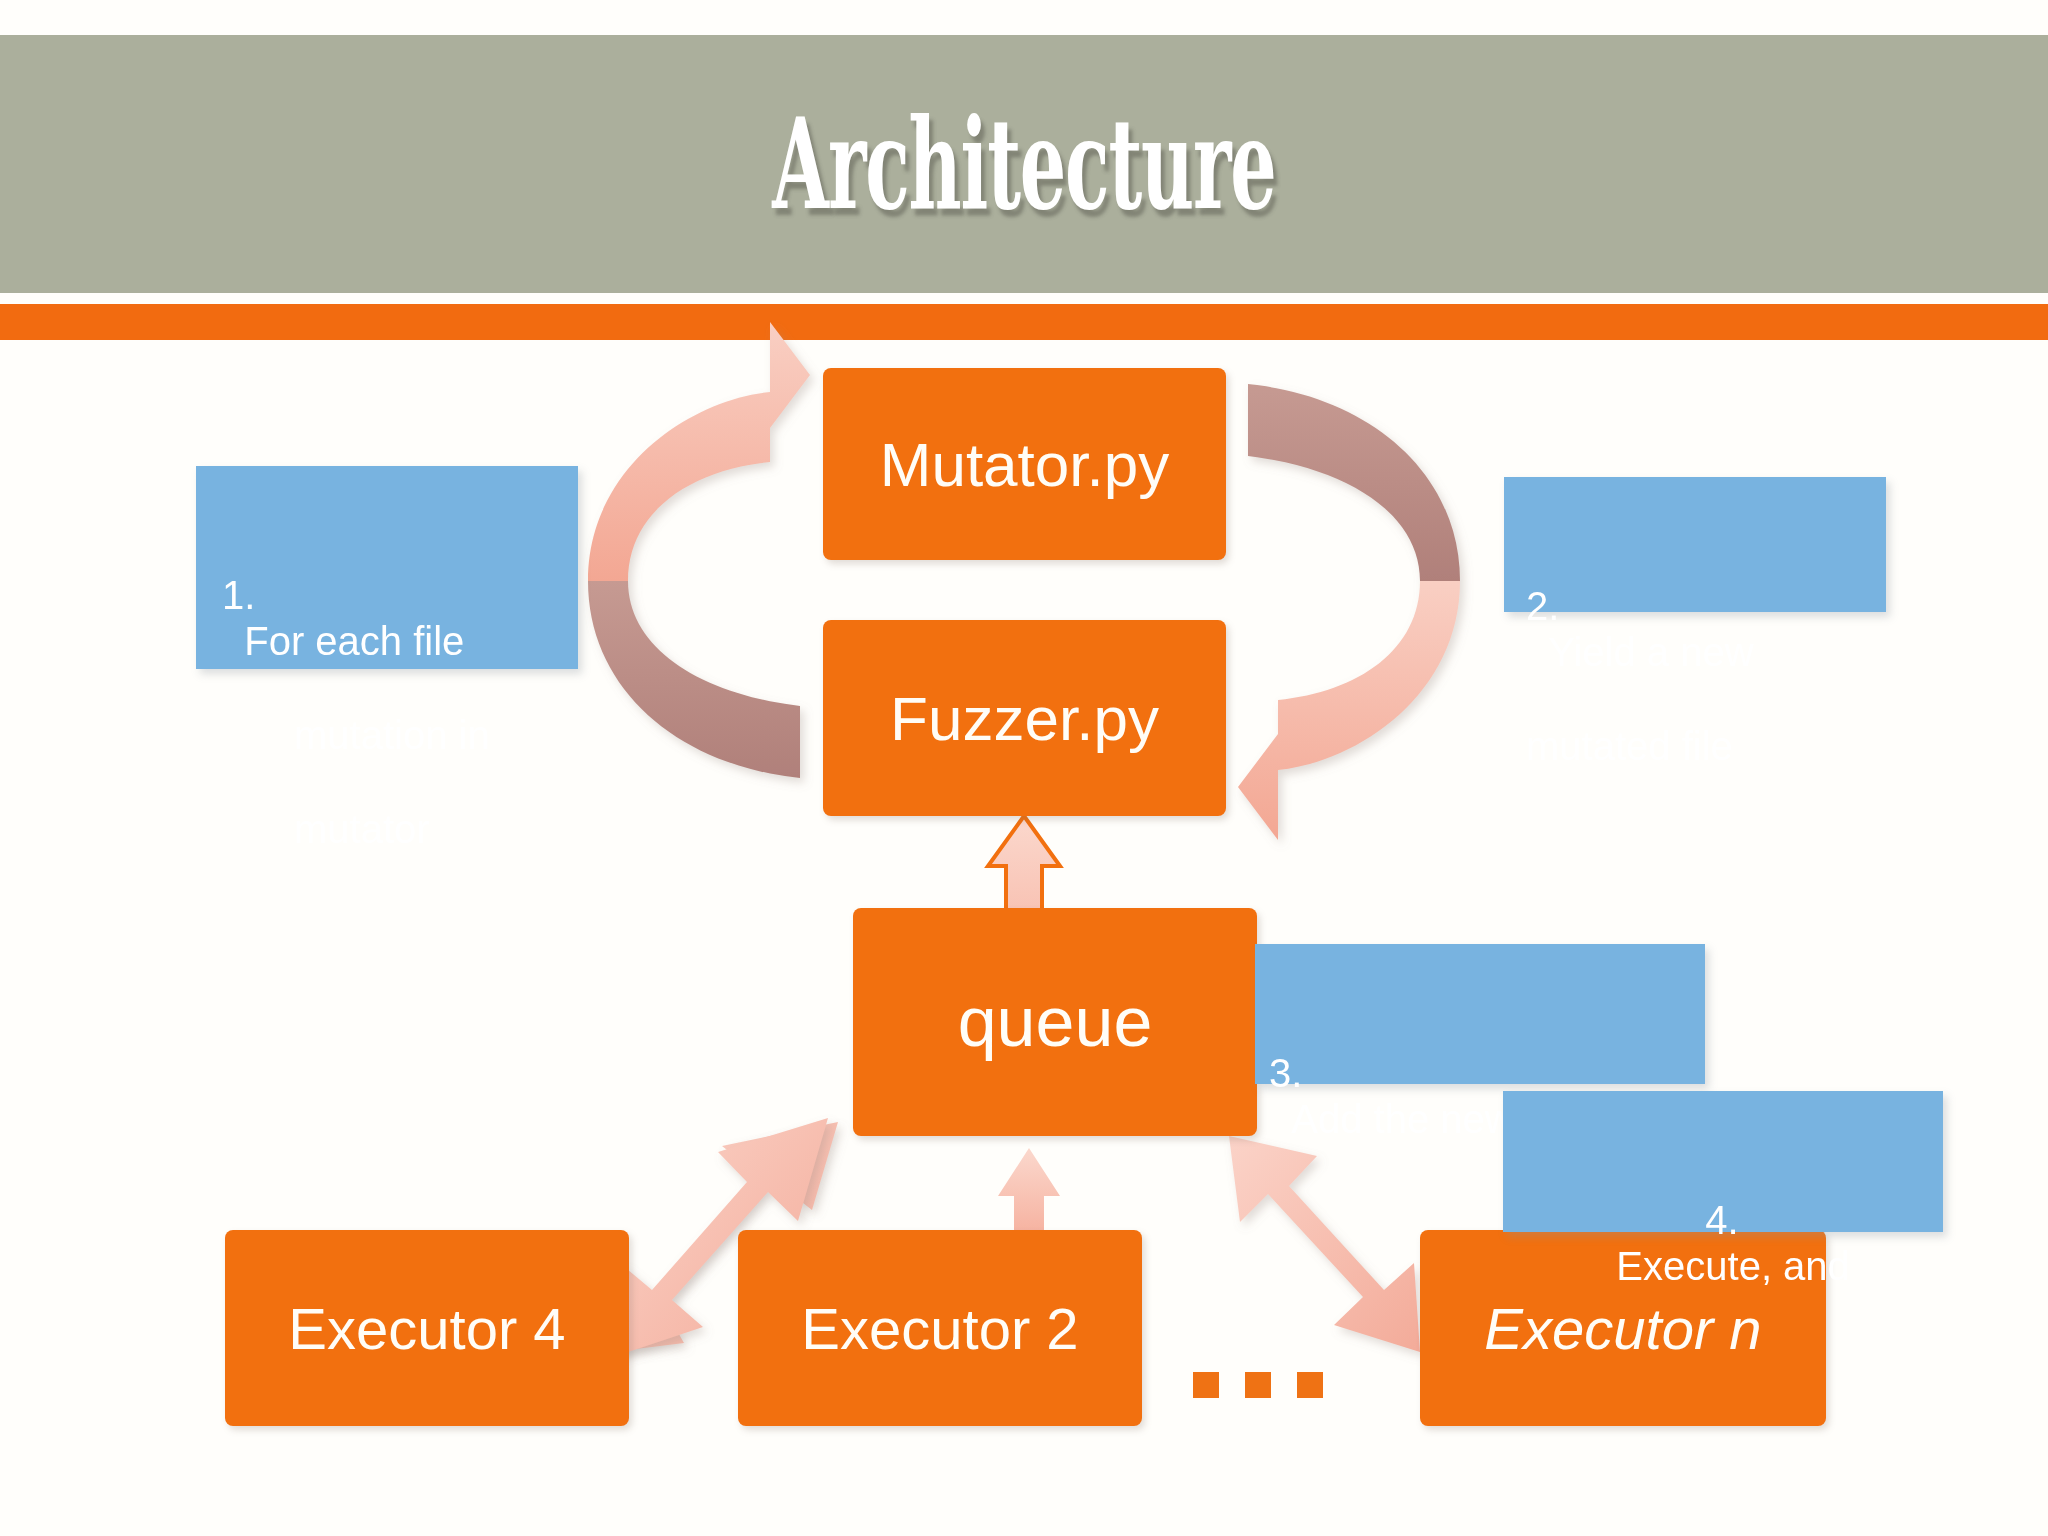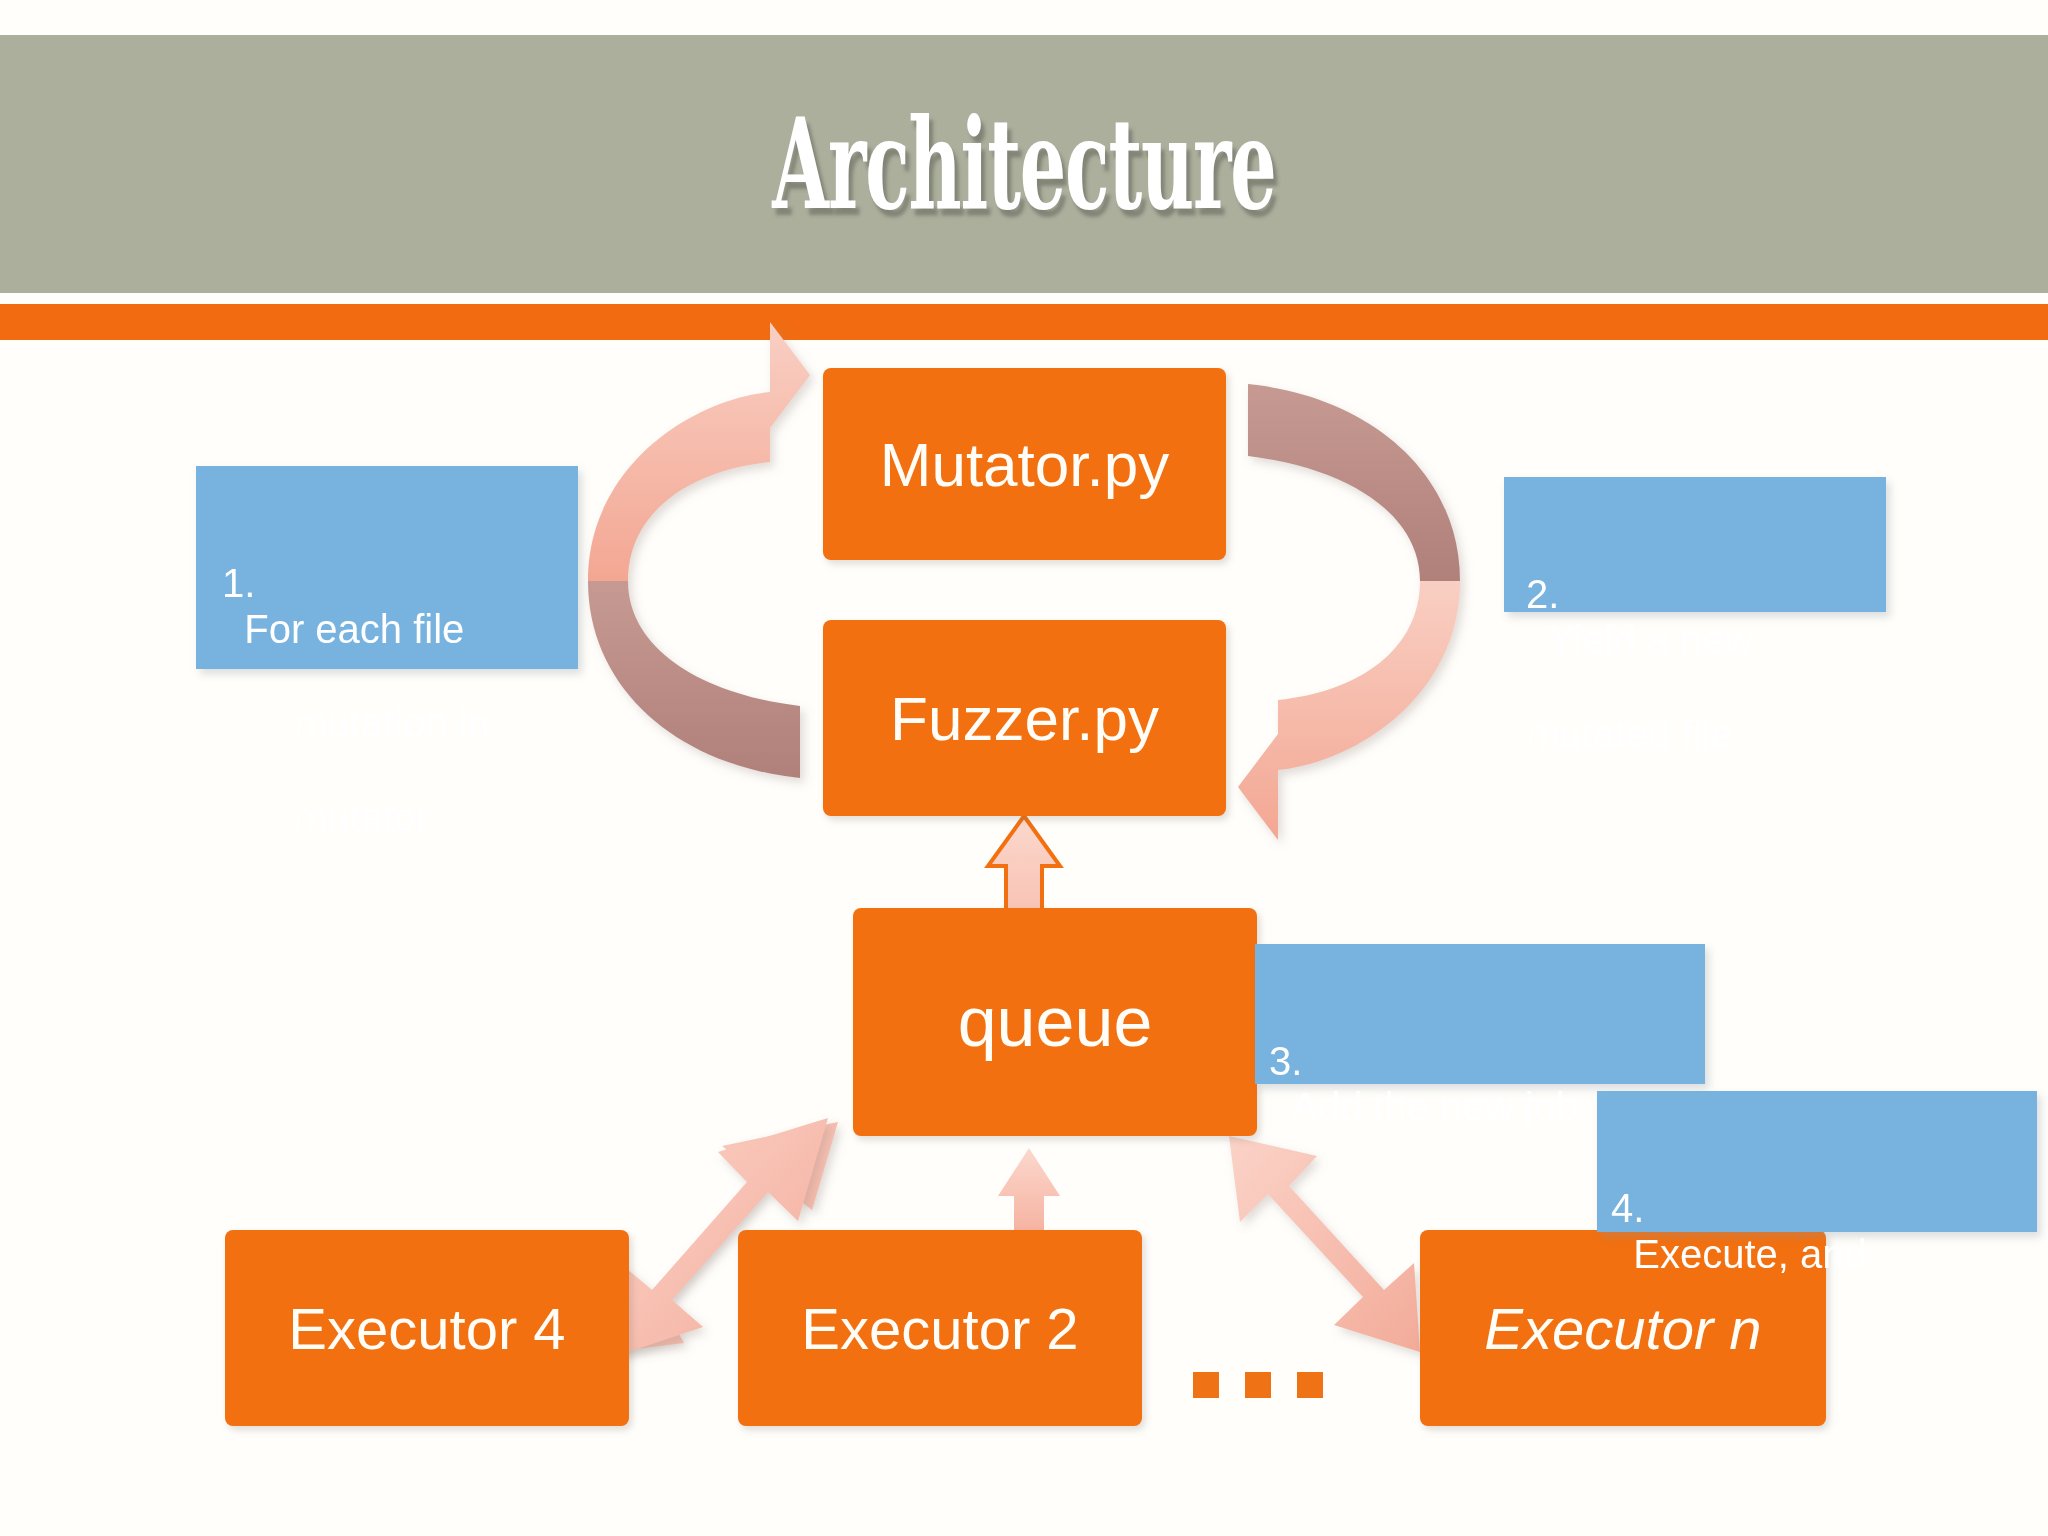--- a/index.html
+++ b/index.html
@@ -112,29 +112,29 @@
   }
 
   
   .callout {
     position: absolute;
     background: #78b3e0;
     color: #ffffff;
     font-family: "Liberation Sans", sans-serif;
     font-size: 40px;
     line-height: 1.17;
-    padding: 0 16px 14px 18px;
+    padding: 12px 16px 14px 18px;
     box-sizing: border-box;
     box-shadow: 4px 5px 8px rgba(140,150,160,0.30);
     white-space: pre-line;
   }
   #callout-1 { left: 196px; top: 466px;  width: 382px; height: 203px; padding-left: 26px;}
   #callout-2 { left: 1504px; top: 477px; width: 382px; height: 135px; padding-left: 22px;}
   #callout-3 { left: 1255px; top: 944px; width: 450px; height: 140px; padding-left: 14px;}
-  #callout-4 { left: 1597px; top: 1091px; width: 440px; height: 141px; padding-left: 14px;}
+  #callout-4 { left: 1503px; top: 1091px; width: 440px; height: 141px; padding-left: 14px; text-align: center;}
 
   .callout .num-line {
     display: block;
   }
   .callout.indent .cont-line {
     display: block;
     padding-left: 72px;
   }
 
   

